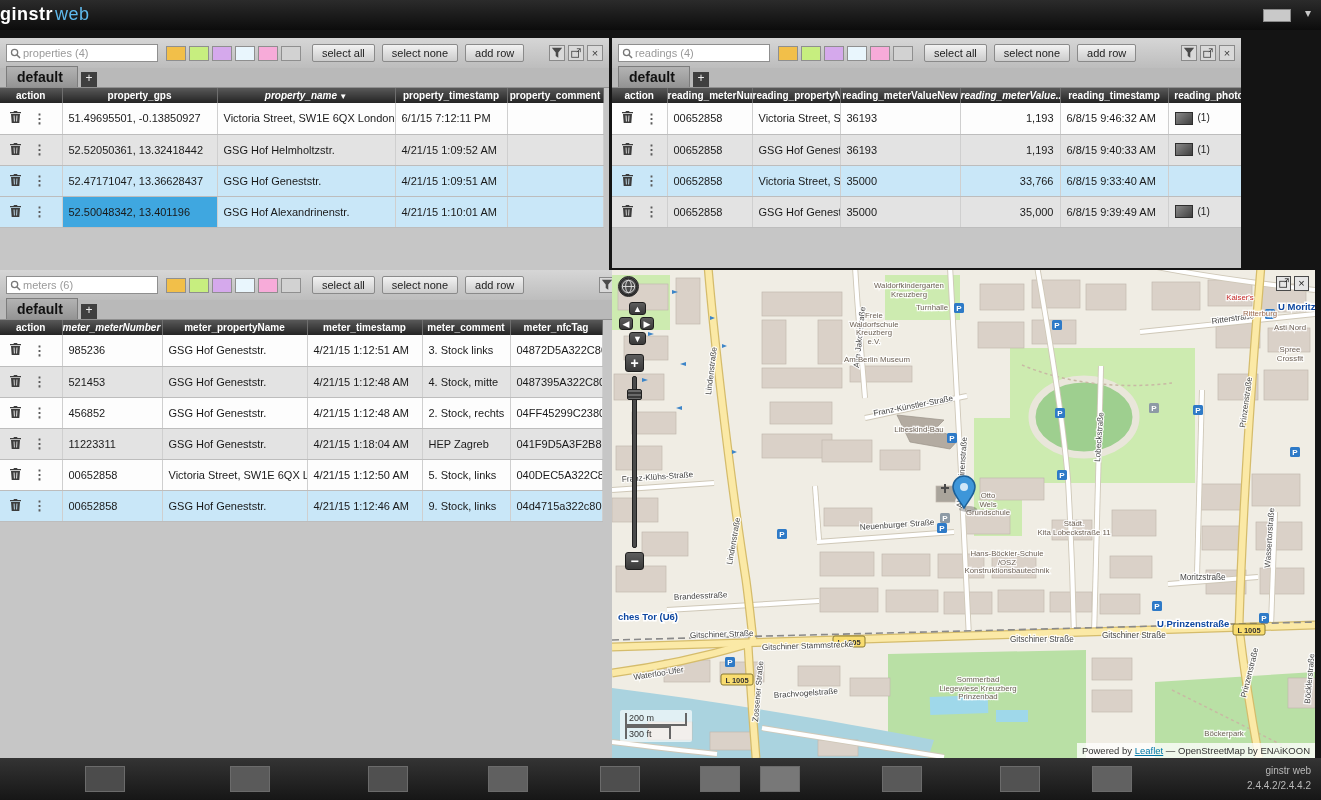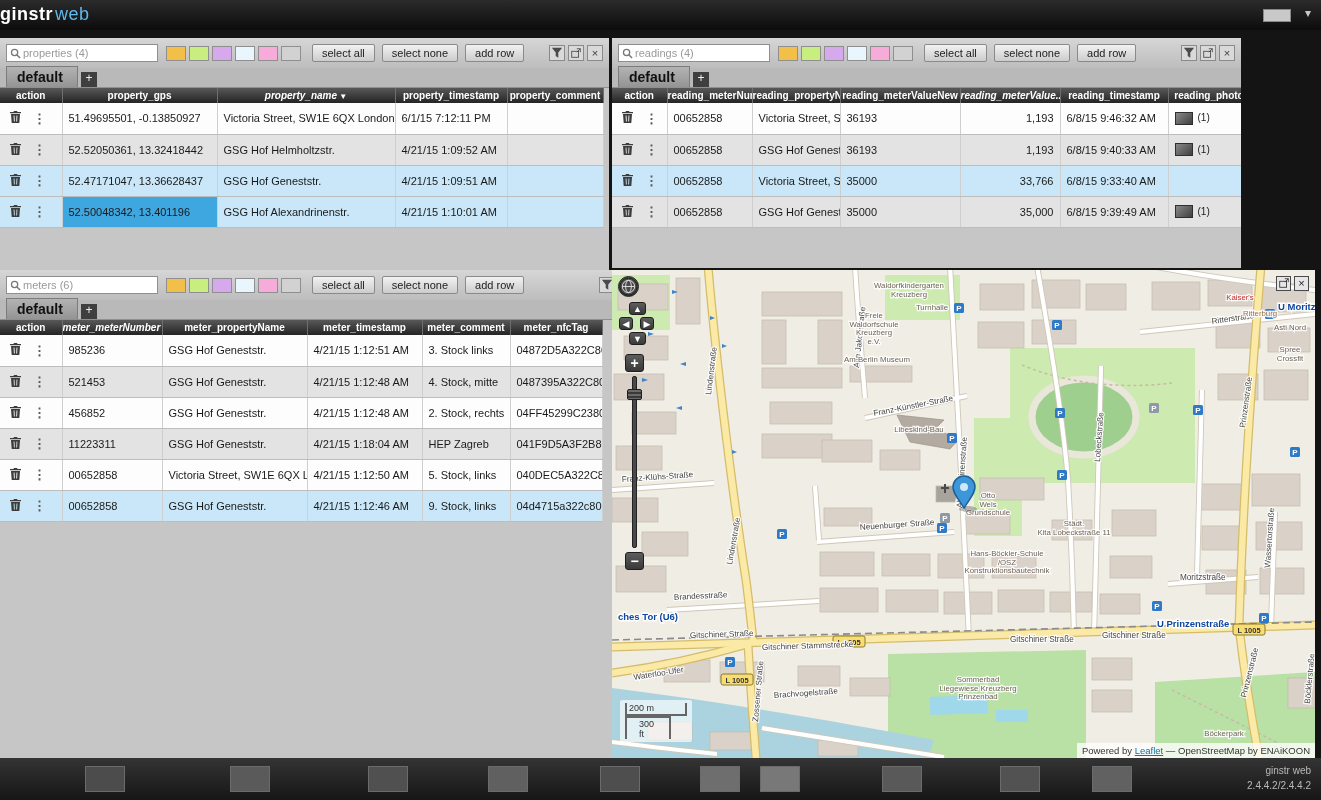--- a/index.html
+++ b/index.html
@@ -91,21 +91,21 @@
     background:#4a4a4a; border:1px solid #222; border-radius:2px; }
   .zoom-handle { position:absolute; left:-6px; top:12px; width:15px; height:11px;
     background:repeating-linear-gradient(#6a6a6a 0 2px,#3a3a3a 2px 4px);
     border:1px solid #1f1f1f; border-radius:2px; }
   .map-tr { position:absolute; top:6px; right:6px; display:flex; gap:3px; }
   .mbtn { width:15px; height:15px; background:#e6e6e6; border:1px solid #4a4a4a;
     color:#222; font-size:11px; line-height:13px; text-align:center; }
   .map-scale { position:absolute; left:8px; bottom:16px; background:rgba(255,255,255,.65);
     padding:3px 5px; font-size:9px; color:#333; border-radius:2px; }
   .scale-m  { width:62px; border:2px solid #666; border-top:none;  padding:0 2px 1px; line-height:10px; }
-  .scale-ft { width:46px; border:2px solid #666; border-bottom:none; padding:1px 12px 0; line-height:10px; }
+  .scale-ft { width:46px; border:2px solid #666; border-bottom:none; padding:1px 2px 0; line-height:10px; }
   .map-attr { position:absolute; right:0; bottom:0; background:rgba(255,255,255,.78);
     font-size:9.5px; color:#333; padding:2px 5px; }
   .map-attr a { color:#0078a8; text-decoration:underline; cursor:pointer; }
 
   
   .taskbar { position:absolute; left:0; top:758px; width:1321px; height:42px;
     background:linear-gradient(#343434,#161616); }
   .tb-item { position:absolute; top:8px; width:40px; height:26px; border:1px solid #6b6b6b; }
   .tb-version { position:absolute; right:10px; top:6px; text-align:right;
     color:#b9b9b9; font-size:10px; line-height:1.45; }

